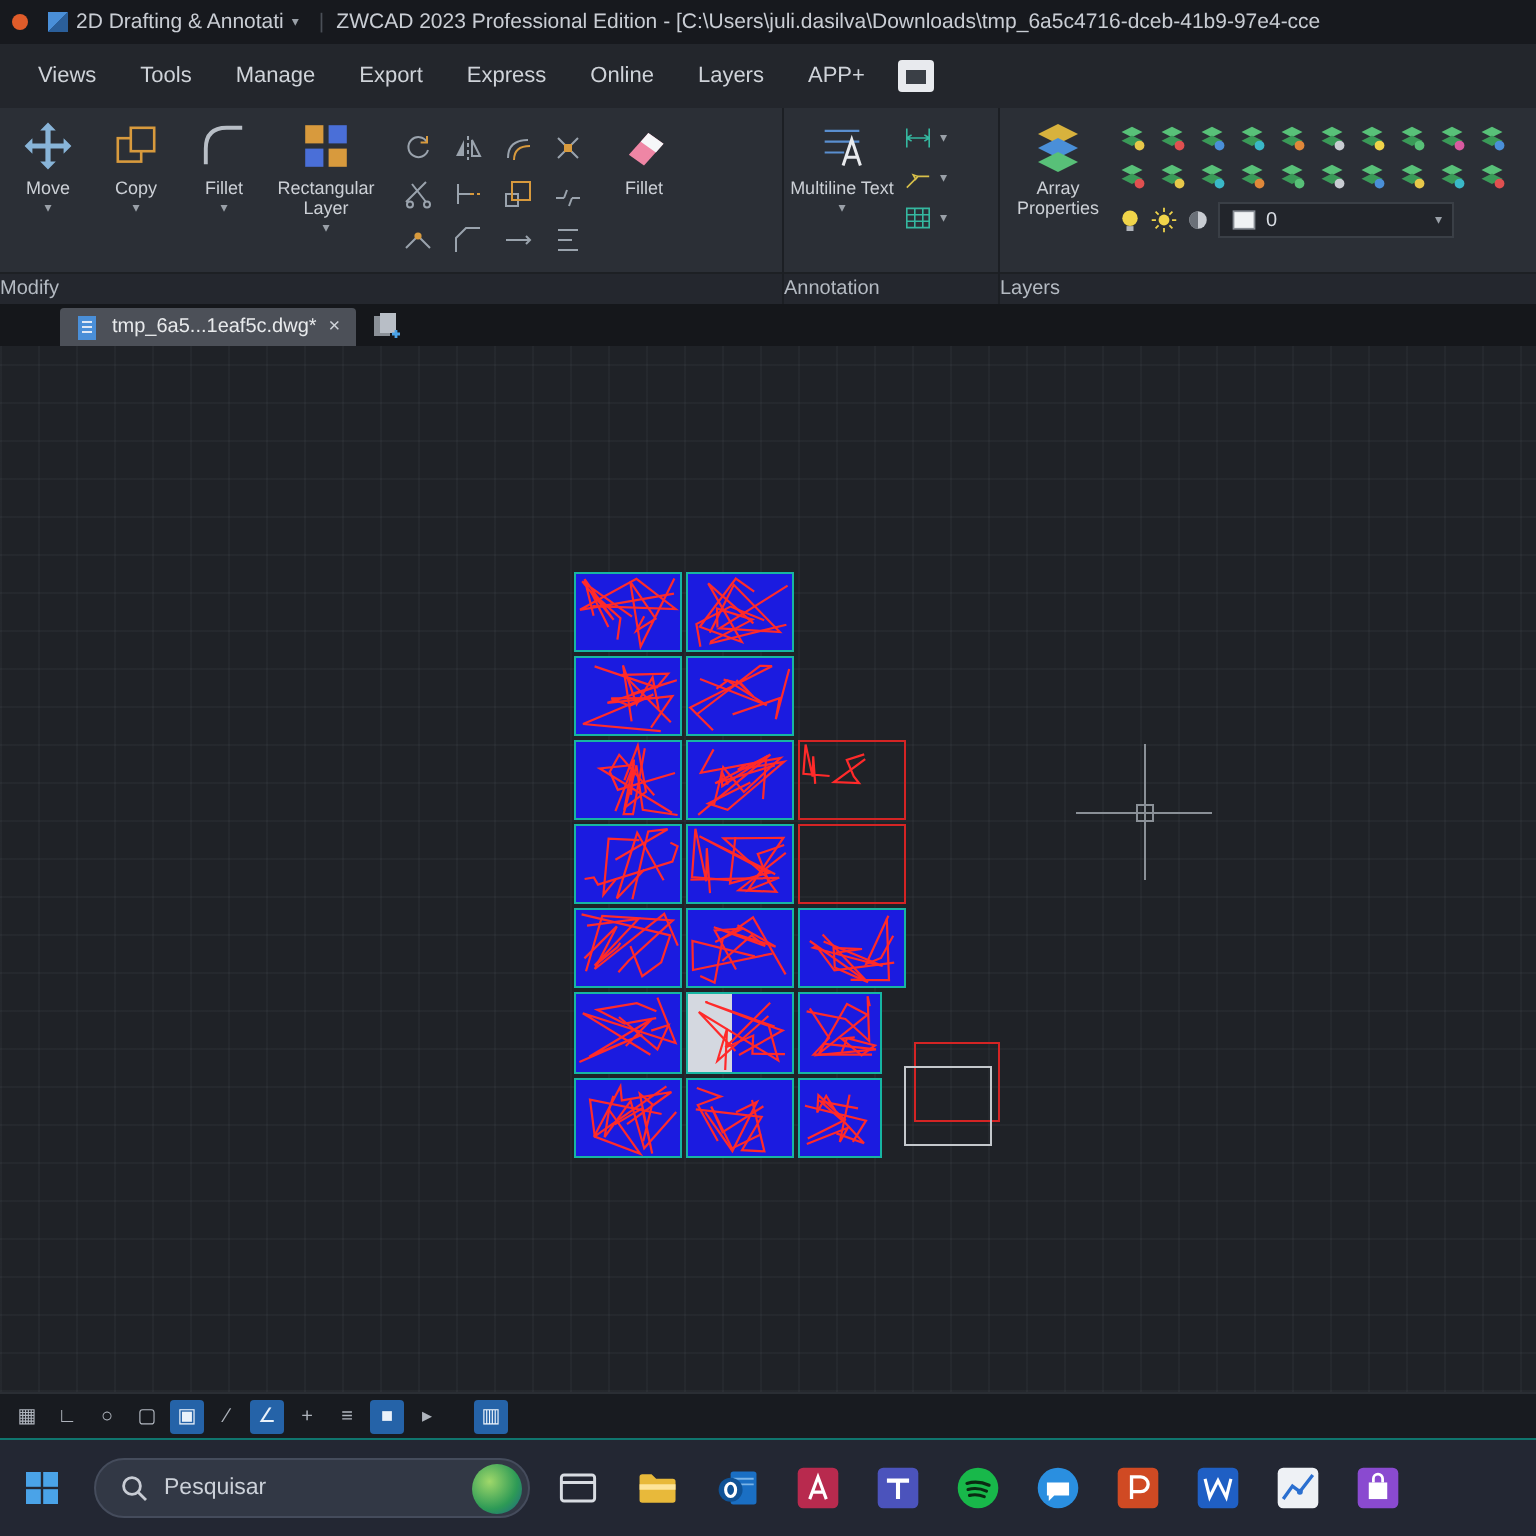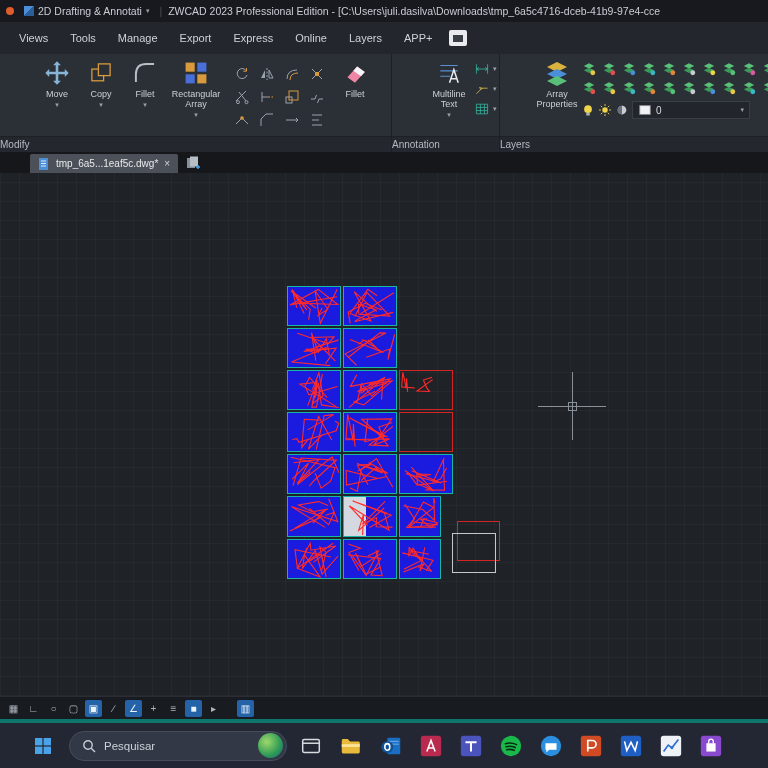--- a/index.html
+++ b/index.html
@@ -18,21 +18,21 @@
 
   
   .menubar { height:32px; background:#23262c; display:flex; align-items:center; padding-left:8px; flex:0 0 auto; }
   .menu-item { padding:5px 11px; font-size:11px; color:#cfd3d9; cursor:default; border-radius:2px; }
   .menu-extra { width:18px; height:16px; margin-left:6px; display:flex; align-items:center; justify-content:center; background:#e8eaee; border-radius:2px; }
   .menu-extra .bx { width:10px; height:7px; background:#3a3f46; }
 
   
   .ribbon { display:flex; flex:0 0 auto; background:#2b2f36; }
   .panel { display:flex; flex-direction:column; border-right:1px solid #1c1f24; }
-  .panel-content { height:82px; display:flex; align-items:flex-start; padding:4px 2px 0 2px;margin-left:33px; }
+  .panel-content { height:82px; display:flex; align-items:flex-start; padding:4px 2px 0 2px; }
   .panel-label { height:16px; background:#24272e; border-top:1px solid #1d2024; font-size:10px; color:#b4bac2; text-align:left; line-height:15px; }
   .bigs { display:flex; height:100%; }
   .bigbtn { width:44px; min-width:44px; display:flex; flex-direction:column; align-items:center; padding-top:2px; font-size:9px; line-height:10px; text-align:center; color:#ccd0d6; border-radius:2px; cursor:default; }
   .bigbtn.w58 { width:58px; }
   .bigbtn.w54 { width:54px; }
   .icn { display:inline-block; }
   .icn svg { width:100%; height:100%; display:block; }
   .i26 { width:26px; height:26px; }
   .i16 { width:16px; height:16px; }
   .i14 { width:14px; height:14px; }
@@ -70,21 +70,21 @@
   .ch-line { position:absolute; background:#8a9097; }
   .ch-box { position:absolute; width:9px; height:9px; border:1px solid #8a9097; background:transparent; }
 
   
   .aidsbar { height:23px; background:#181b20; border-top:1px solid #2a2e34; display:flex; align-items:center; gap:3px; padding:0 5px; flex:0 0 auto; }
   .aid { width:17px; height:17px; display:flex; align-items:center; justify-content:center; font-size:10px; color:#aeb4bc; border-radius:2px; cursor:default; }
   .aid.active { background:#2563a8; color:#eaf2fa; }
   .aid.gap { margin-left:12px; }
 
   
-  .taskbar { height:49px; background:#232733; display:flex; align-items:center; padding-left:28px; gap:11px; flex:0 0 auto; border-top:4px solid #0f766e; }
+  .taskbar { height:49px; background:#232733; display:flex; align-items:center; padding-left:6px; gap:11px; flex:0 0 auto; border-top:1px solid #0f766e; }
   .tb-start { width:30px; height:30px; display:flex; align-items:center; justify-content:center; border-radius:4px; }
   .search-pill { display:flex; align-items:center; gap:7px; width:218px; height:30px; border-radius:15px; background:#323845; border:1px solid #454c5c; padding:0 3px 0 11px; font-size:11.5px; color:#ccd1d9; }
   .search-pill .ph { flex:1; }
   .weather { width:25px; height:25px; border-radius:50%; background:radial-gradient(circle at 35% 35%, #9fd86a, #2d9a56 60%, #1c5f8a); }
   .tb-apps { display:flex; align-items:center; gap:14px; }
   .tb-app { width:26px; height:26px; display:flex; align-items:center; justify-content:center; border-radius:4px; }
 </style>
 </head>
 <body>
 
@@ -151,21 +151,21 @@
             </div>
             <div class="bigbtn w58">
               <span class="icn i26">
                 <svg xmlns="http://www.w3.org/2000/svg" viewBox="0 0 20 20">
                   <rect x="2" y="2" width="7" height="7" fill="#d89a3d"></rect>
                   <rect x="11" y="2" width="7" height="7" fill="#4a6fd8"></rect>
                   <rect x="2" y="11" width="7" height="7" fill="#4a6fd8"></rect>
                   <rect x="11" y="11" width="7" height="7" fill="#d89a3d"></rect>
                 </svg>
               </span>
-              <span class="blabel">Rectangular Array</span>
+              <span class="blabel">Rectangular Layer</span>
               <span class="bcaret">▾</span>
             </div>
           </div>
         <div class="small-grid" id="modify-grid">
             <span class="sg-cell">
               <span class="icn i16">
                 <svg xmlns="http://www.w3.org/2000/svg" viewBox="0 0 16 16">
                   <path d="M12.5 5 A5 5 0 1 0 13 9" fill="none" stroke="#9aa3ad"></path>
                   <path d="M12.5 2 v3.2 h-3.2" fill="none" stroke="#d89a3d"></path>
                 </svg>

